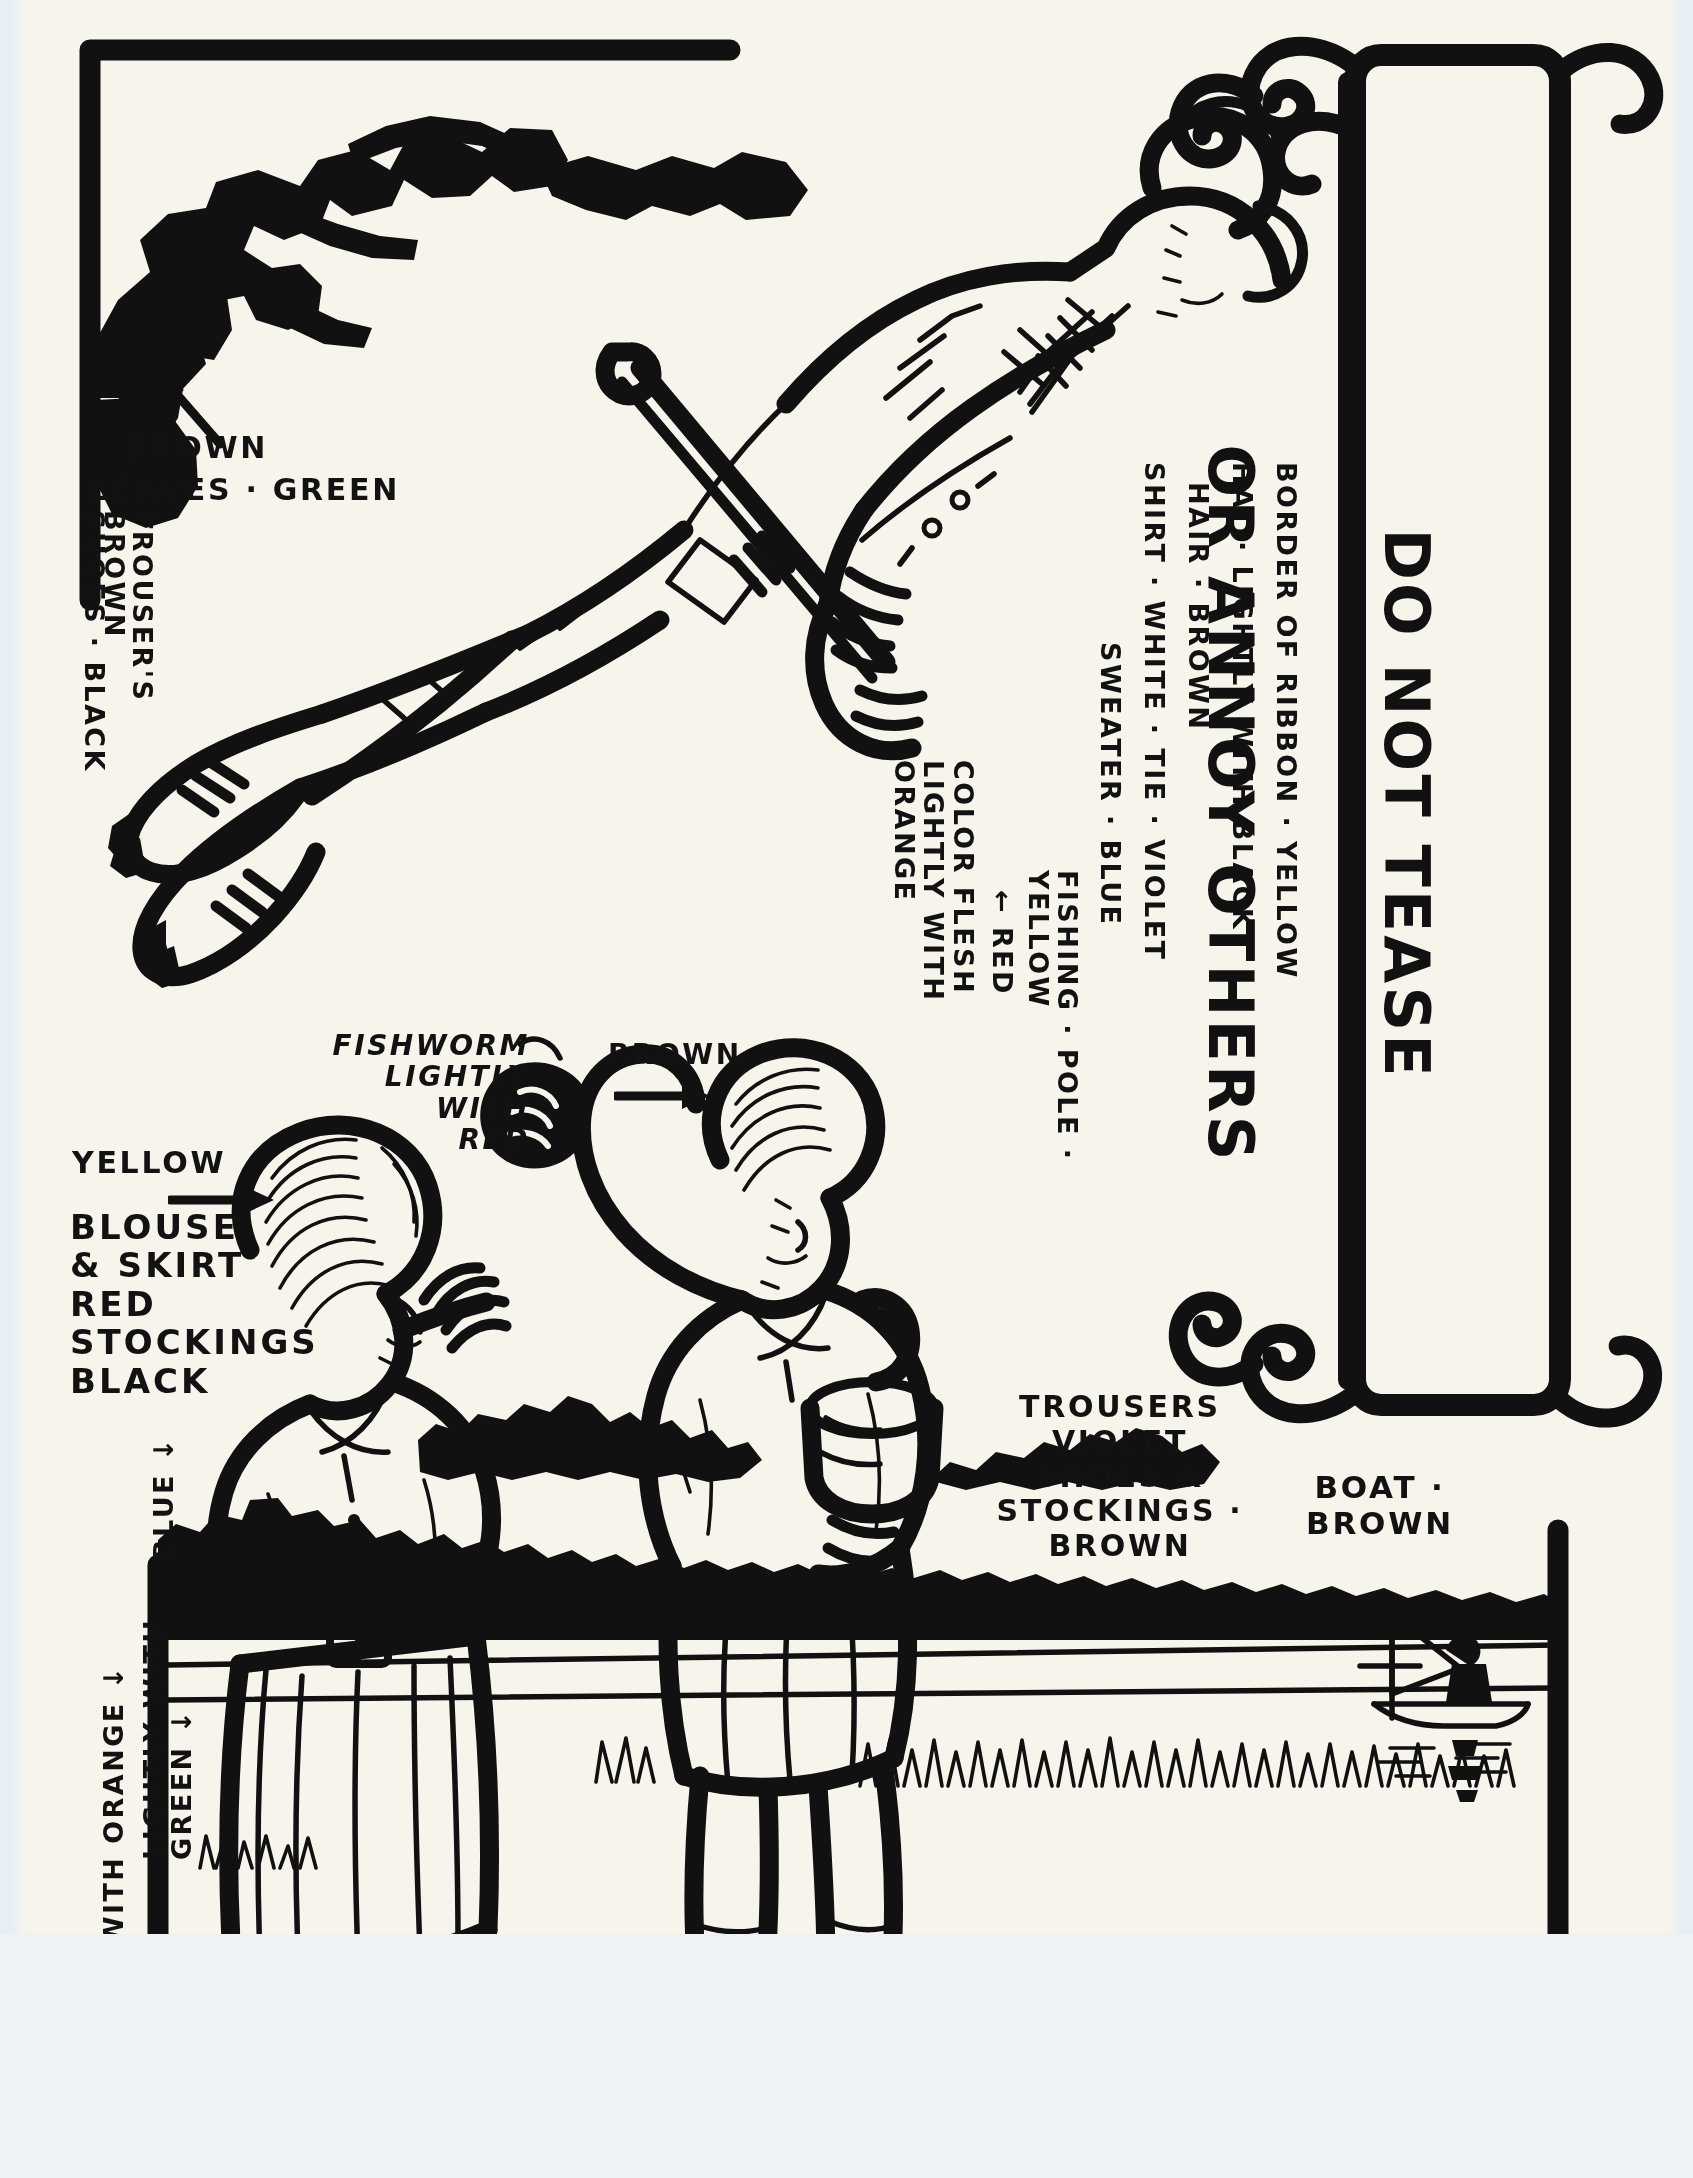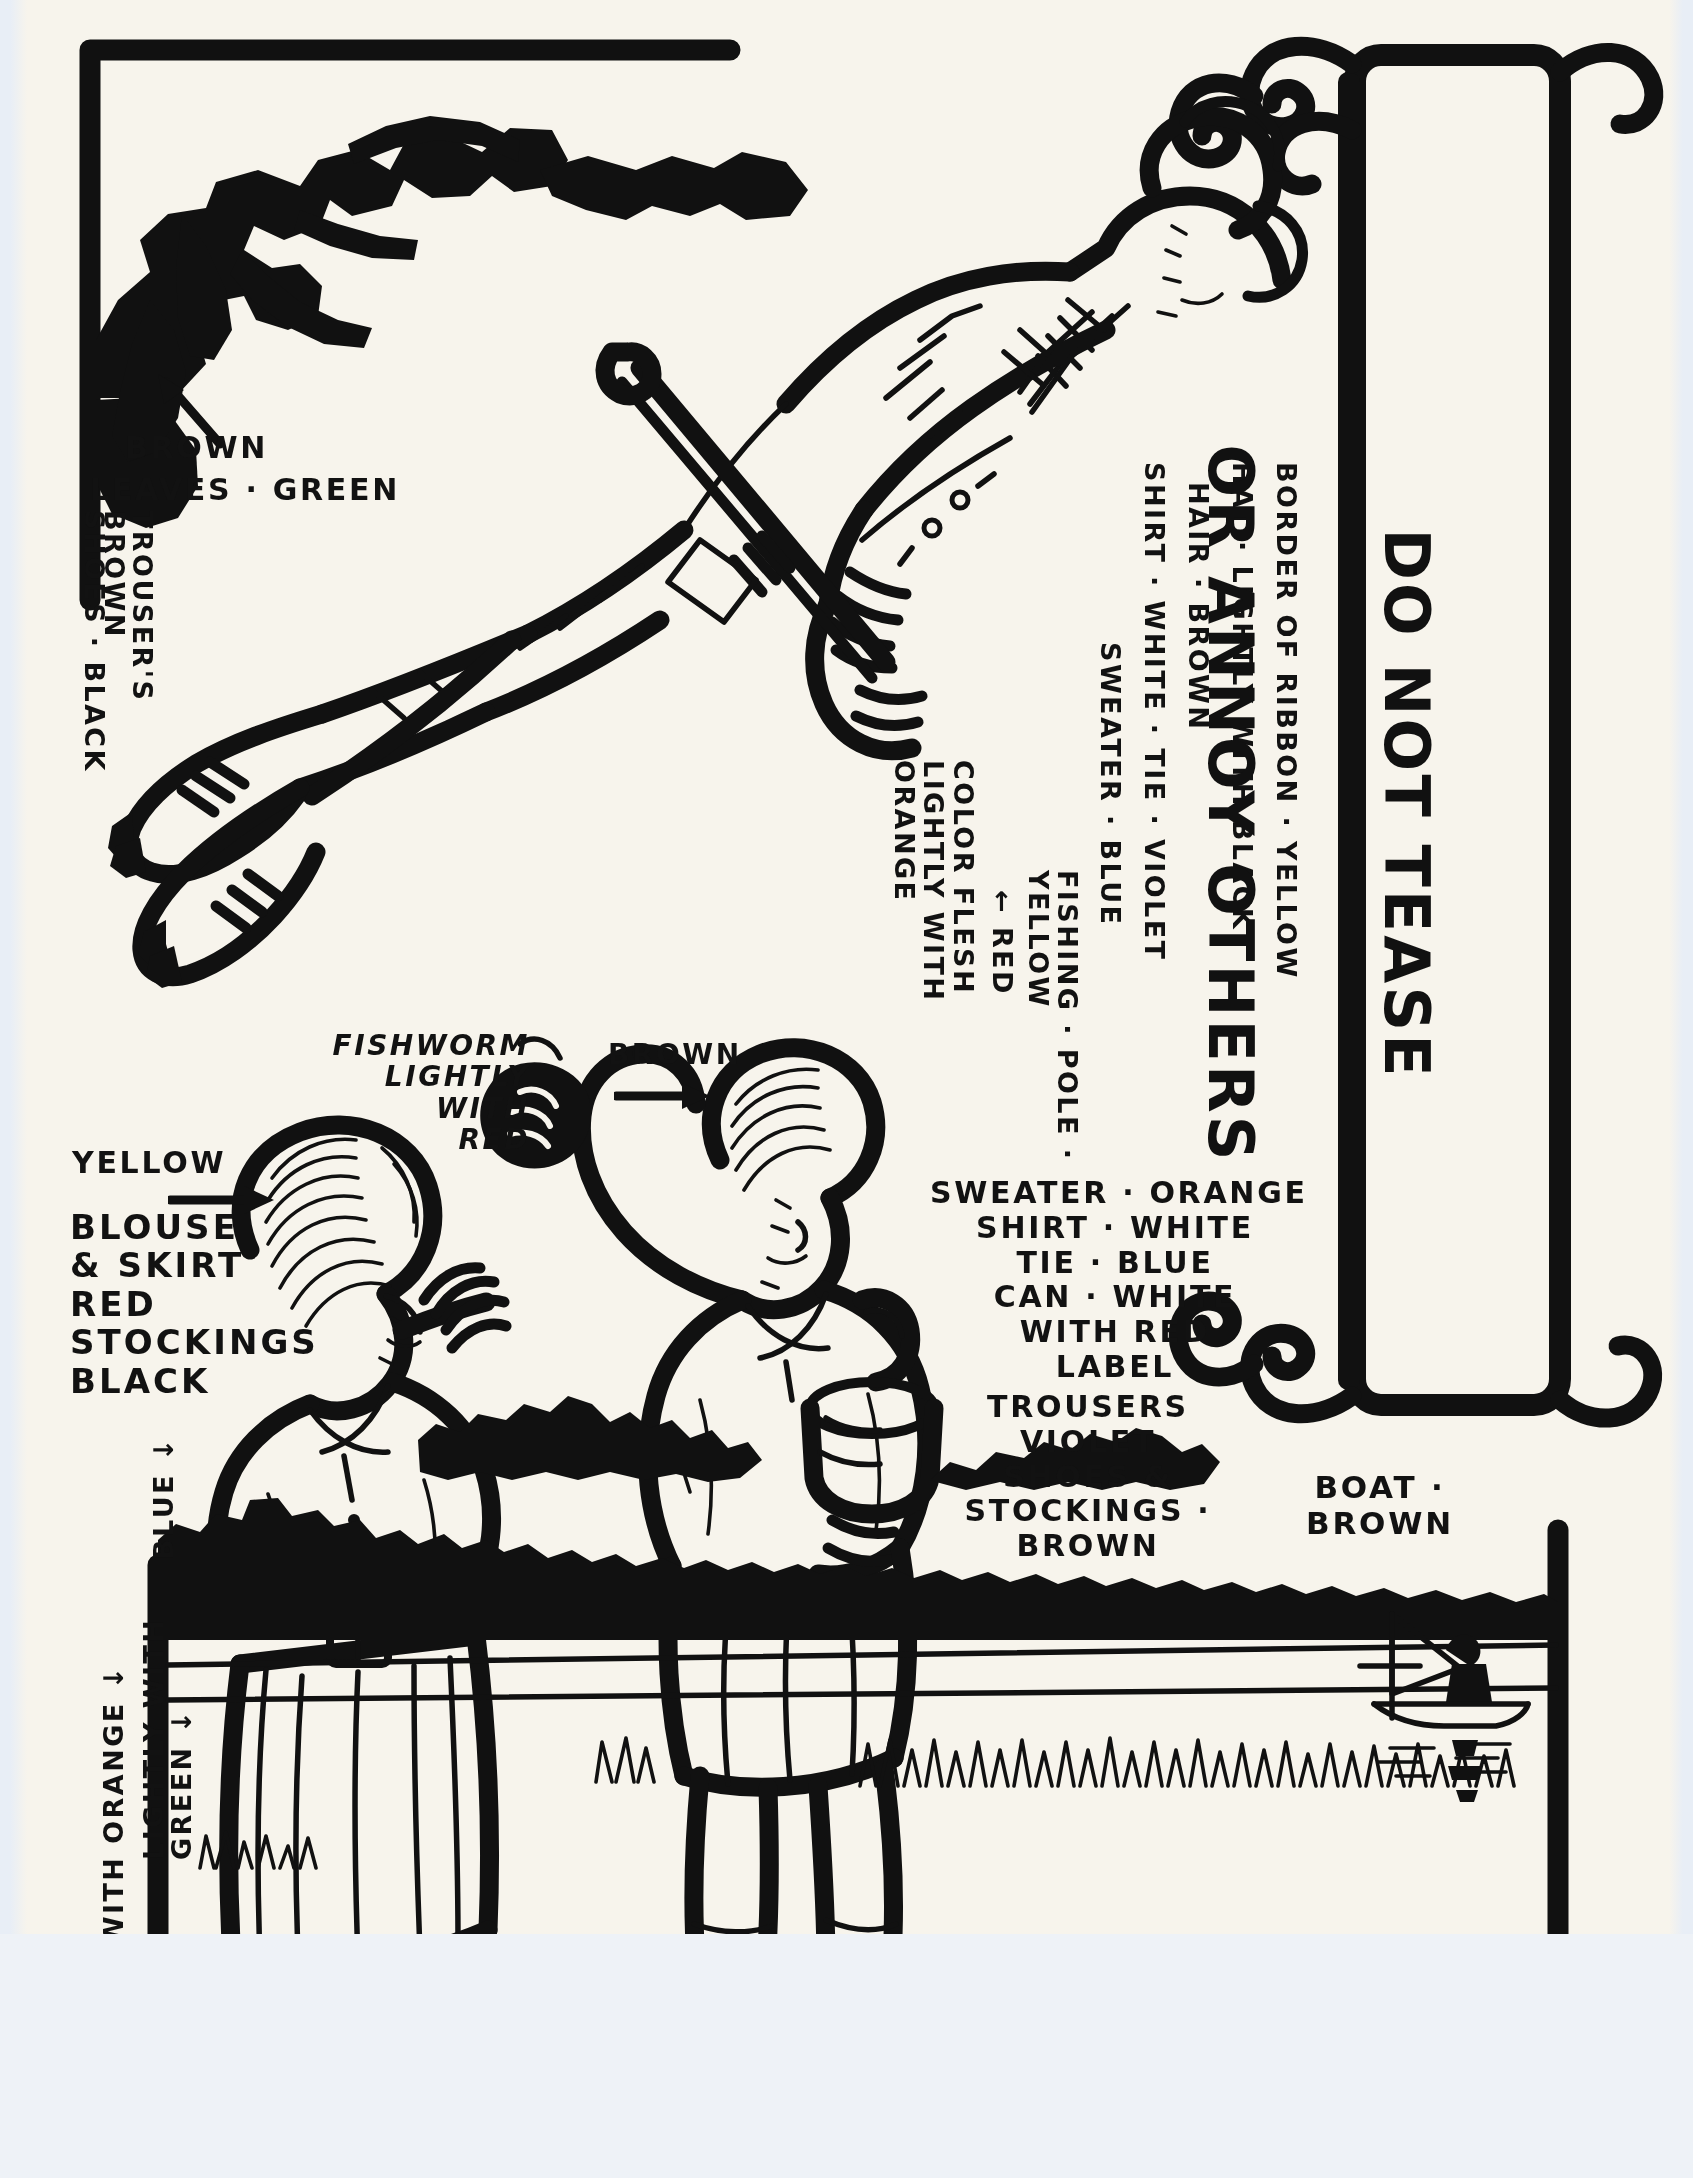--- a/index.html
+++ b/index.html
@@ -460,28 +460,22 @@
 
     <div class="cap rot270" style="left:98px;top:2098px;font-size:27px;">LIGHTLY WITH ORANGE ↓</div>
 
     <div class="cap rot270" style="left:140px;top:1860px;font-size:27px;line-height:1.05;">LIGHTLY WITH
 GREEN ↓</div>
 
     <div class="cap rot270" style="left:148px;top:1560px;font-size:27px;">BLUE ↓</div>
 
     <div class="cap rot270" style="left:148px;top:2098px;font-size:27px;">GREEN ↓</div>
 
-    <div class="cap c" style="left:930px;top:1176px;width:370px;font-size:30px;line-height:1.16;">SWEATER · ORANGE
-SHIRT · WHITE
-TIE · BLUE
-CAN · WHITE
-WITH RED
-LABEL</div>
-
-    <div class="cap c" style="left:918px;top:1390px;width:340px;font-size:30px;line-height:1.16;">TROUSERS
+
+    <div class="cap c" style="left:950px;top:1390px;width:340px;font-size:30px;line-height:1.16;">TROUSERS
 VIOLET
 SHOES &amp;
 STOCKINGS ·
 BROWN</div>
 
     <div class="cap c" style="left:1290px;top:1470px;width:180px;font-size:31px;line-height:1.16;">BOAT ·
 BROWN</div>
 
     <div class="banner-title" style="left:1538px;top:150px;width:1160px;">
       <span>DO NOT TEASE</span><br>

